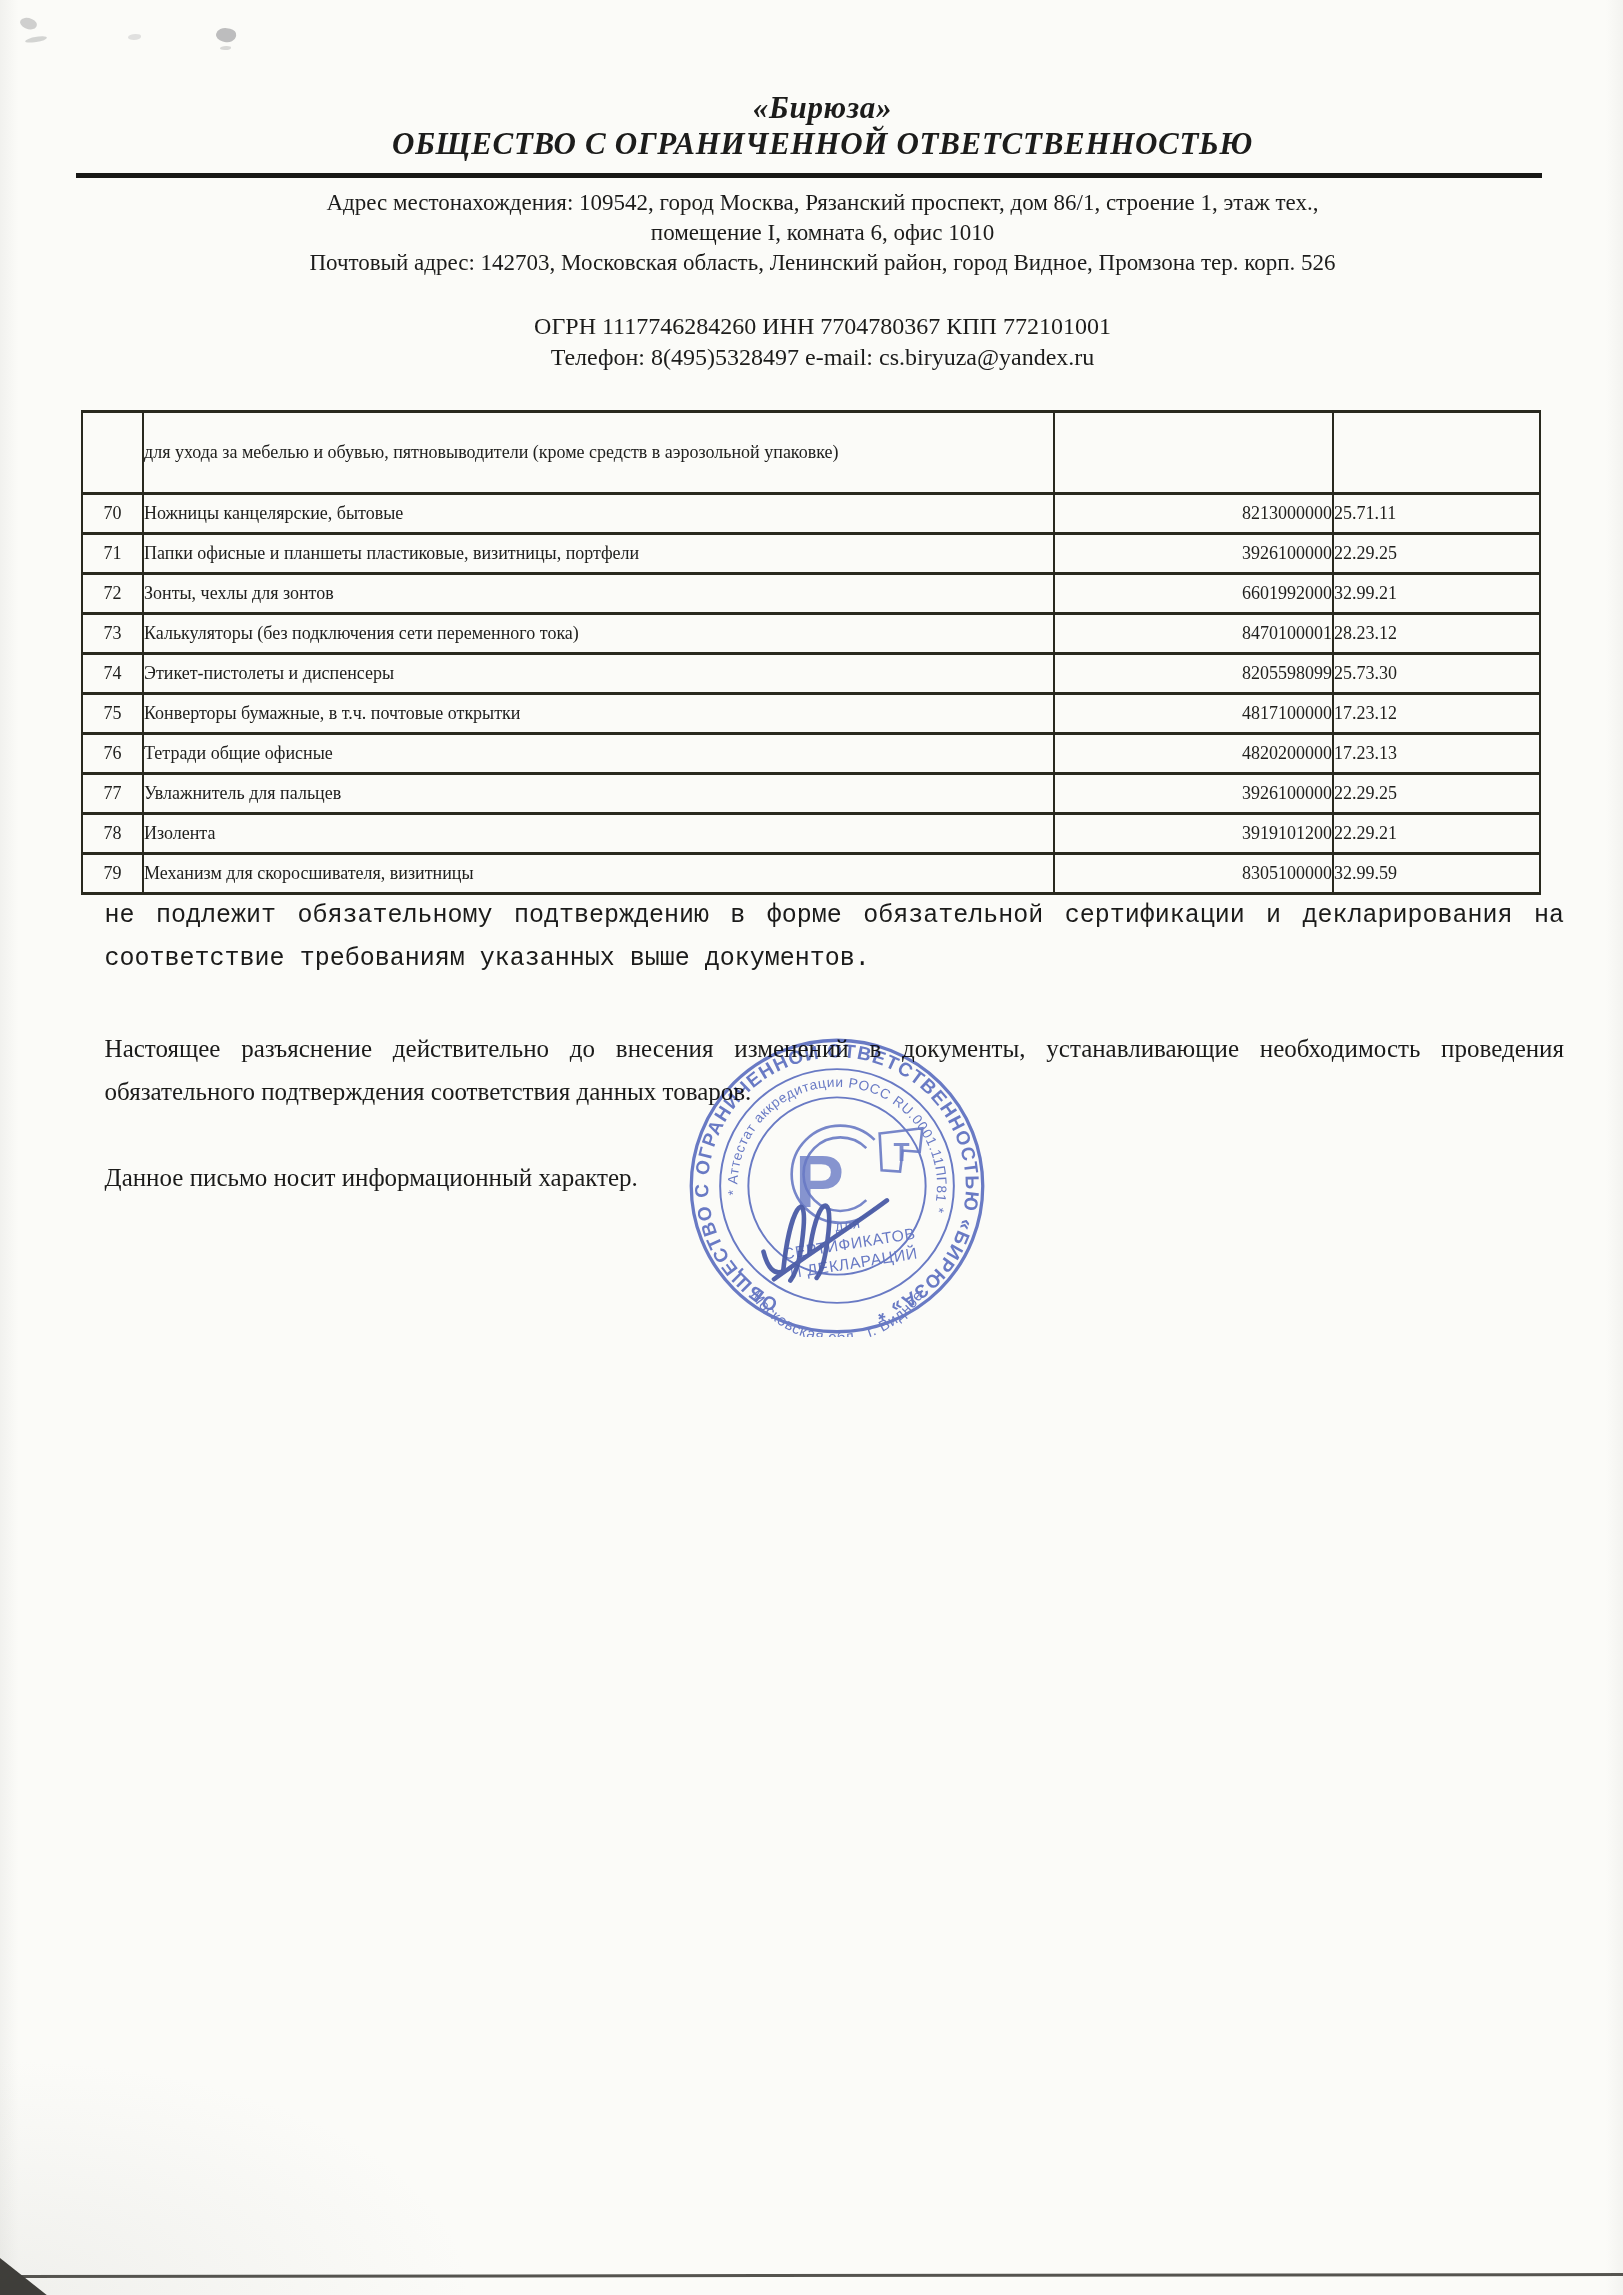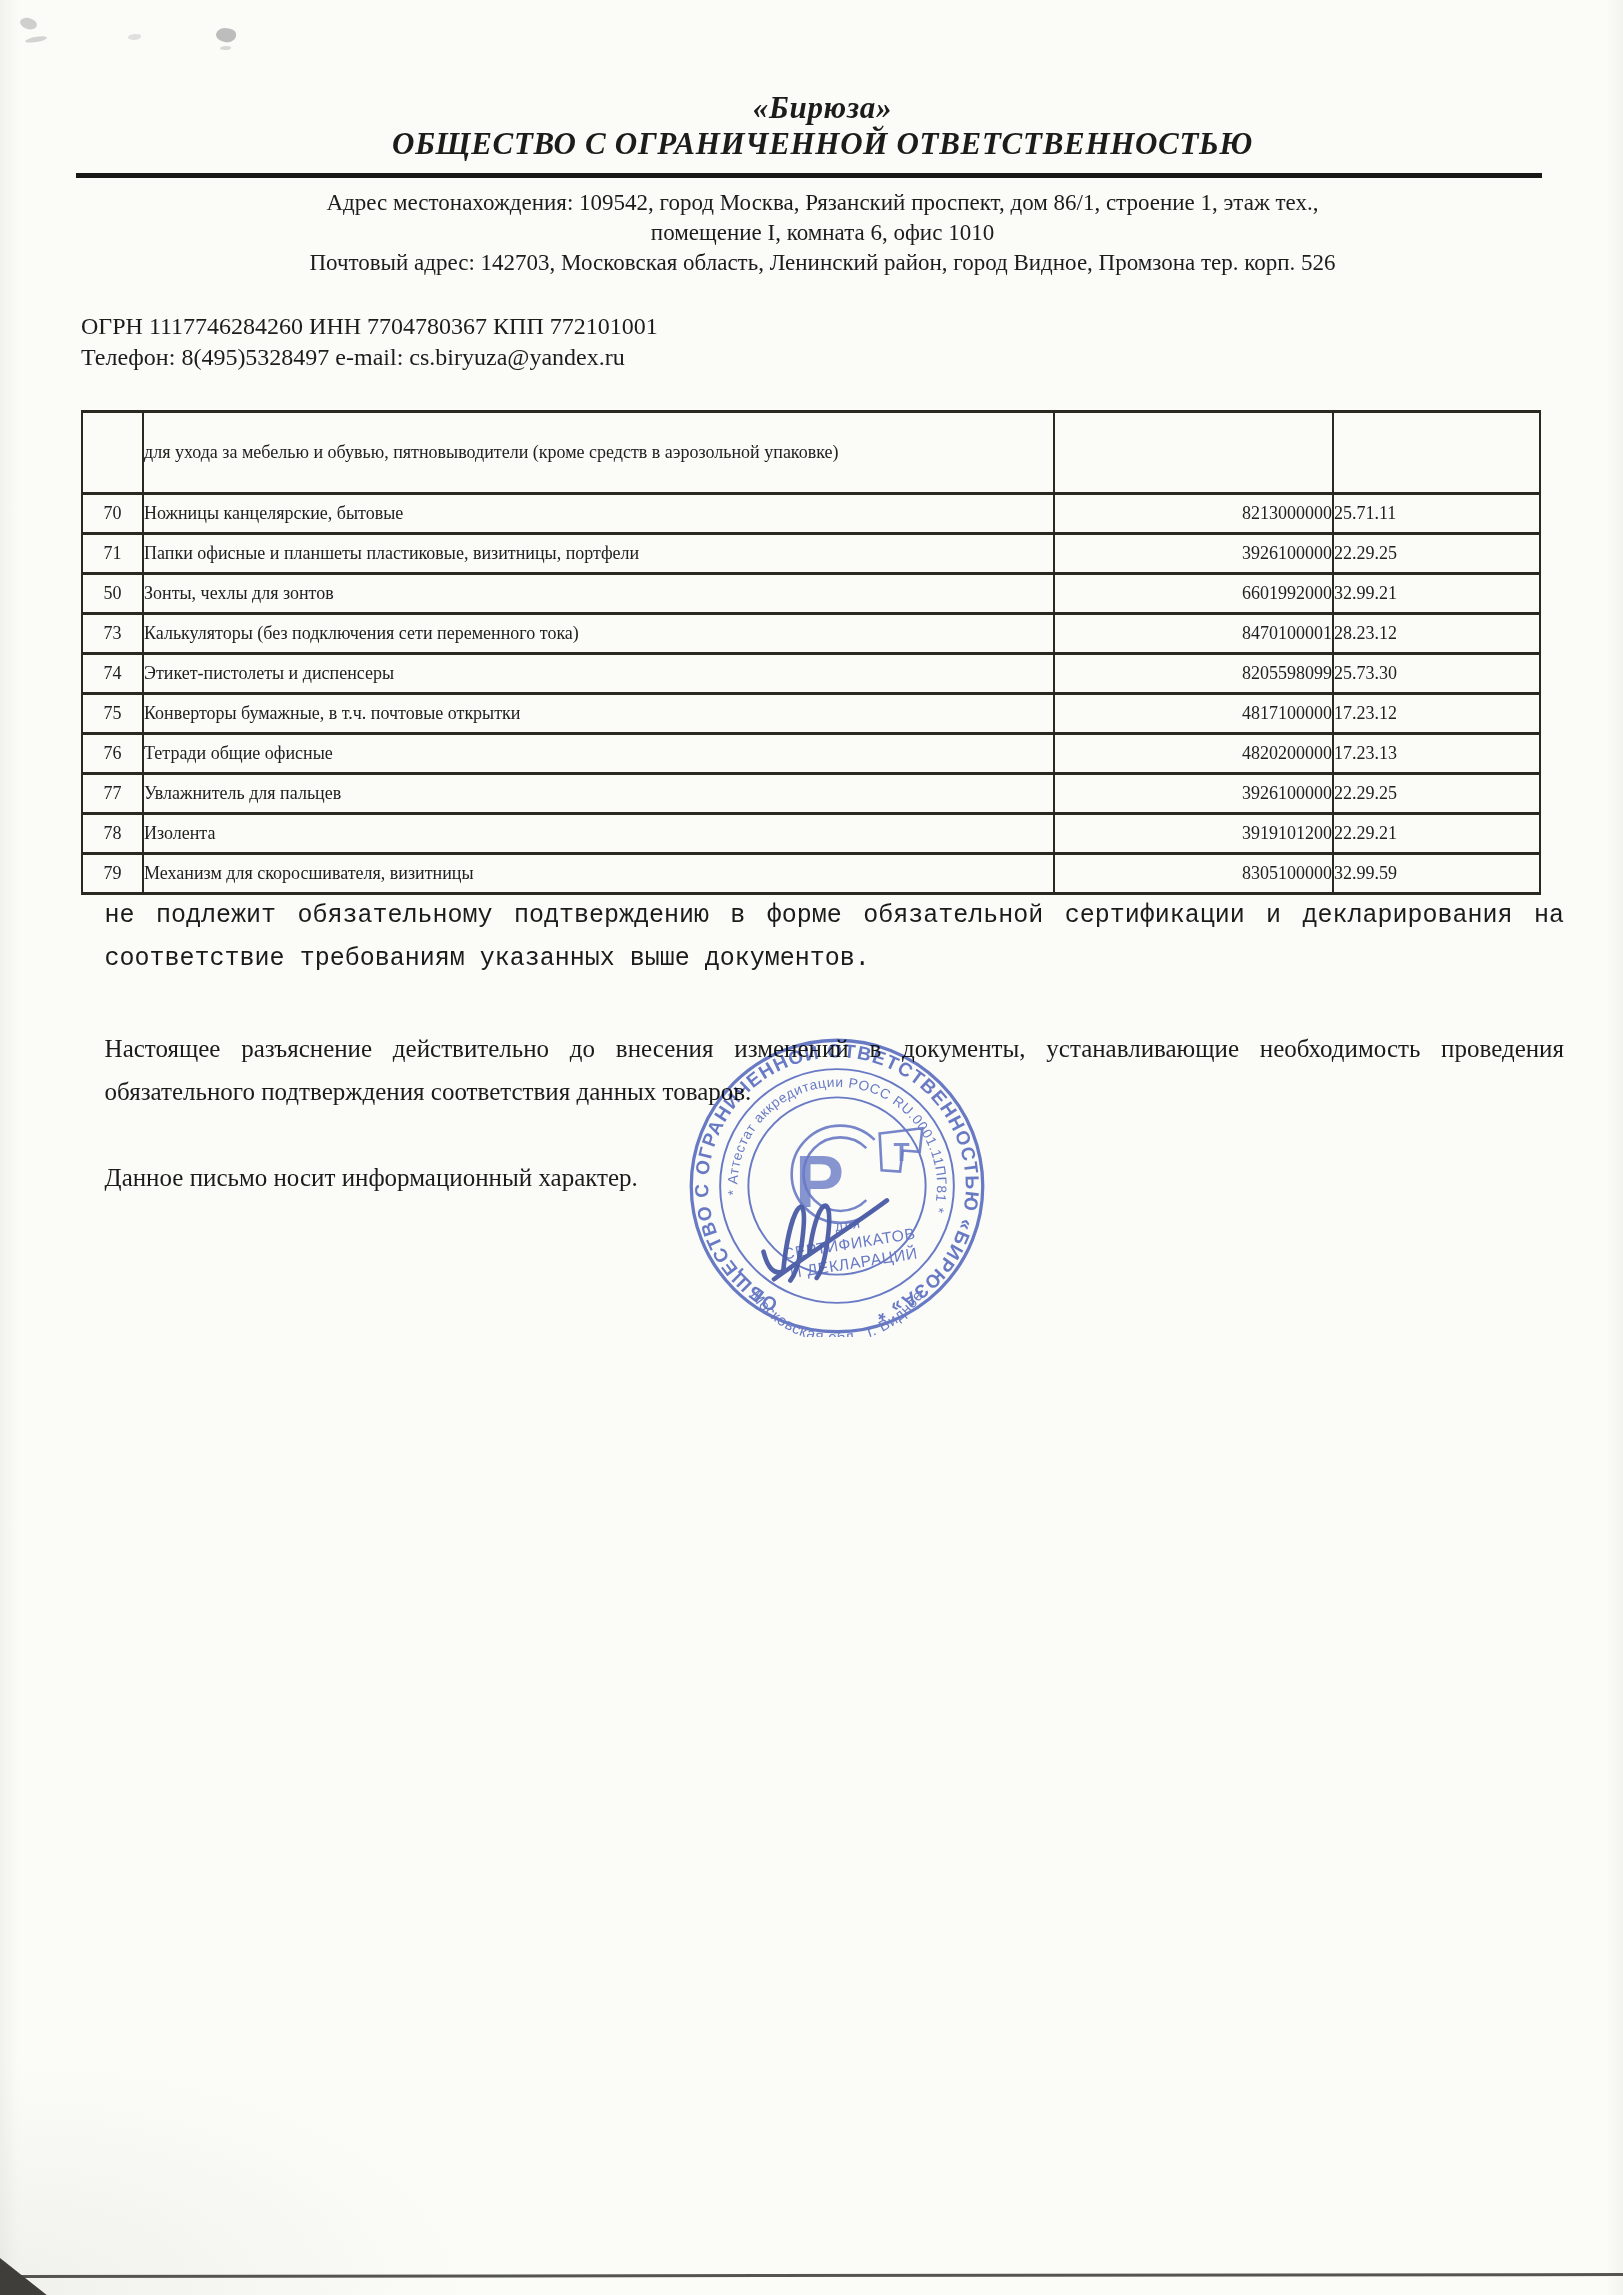--- a/index.html
+++ b/index.html
@@ -15,21 +15,21 @@
     color:#1c1c1b;
   }
   .content{position:relative;padding:77px 59px 0 81px;}
   .title{
     text-align:center;font-weight:bold;font-style:italic;
     font-size:31px;letter-spacing:0.7px;line-height:1.15;
   }
   .company{margin-top:13px;}
   .rule{height:4.6px;background:#181816;margin:11.8px 22px 0 -5.2px;}
   .addr{margin-top:10.5px;text-align:center;font-size:23px;line-height:1.3;}
-  .reg{margin-top:33px;text-align:left;font-size:24px;line-height:1.3;}
+  .reg{margin-top:33px;text-align:center;font-size:24px;line-height:1.3;}
 
   table.items{
     margin-top:37px;border-collapse:collapse;table-layout:fixed;
     width:1451px;font-size:18px;color:#21211f;
   }
   table.items td{
     border:2px solid #29291f;border-top-width:3.3px;border-bottom-width:3.3px;
     vertical-align:middle;height:37px;padding:0;
     overflow:hidden;white-space:nowrap;
   }
@@ -116,21 +116,21 @@
           <td class="c-code">8213000000</td>
           <td class="c-okpd">25.71.11</td>
         </tr>
         <tr>
           <td class="c-num">71</td>
           <td class="c-desc">Папки офисные и планшеты пластиковые, визитницы, портфели</td>
           <td class="c-code">3926100000</td>
           <td class="c-okpd">22.29.25</td>
         </tr>
         <tr>
-          <td class="c-num">50</td>
+          <td class="c-num">72</td>
           <td class="c-desc">Зонты, чехлы для зонтов</td>
           <td class="c-code">6601992000</td>
           <td class="c-okpd">32.99.21</td>
         </tr>
         <tr>
           <td class="c-num">73</td>
           <td class="c-desc">Калькуляторы (без подключения сети переменного тока)</td>
           <td class="c-code">8470100001</td>
           <td class="c-okpd">28.23.12</td>
         </tr>

